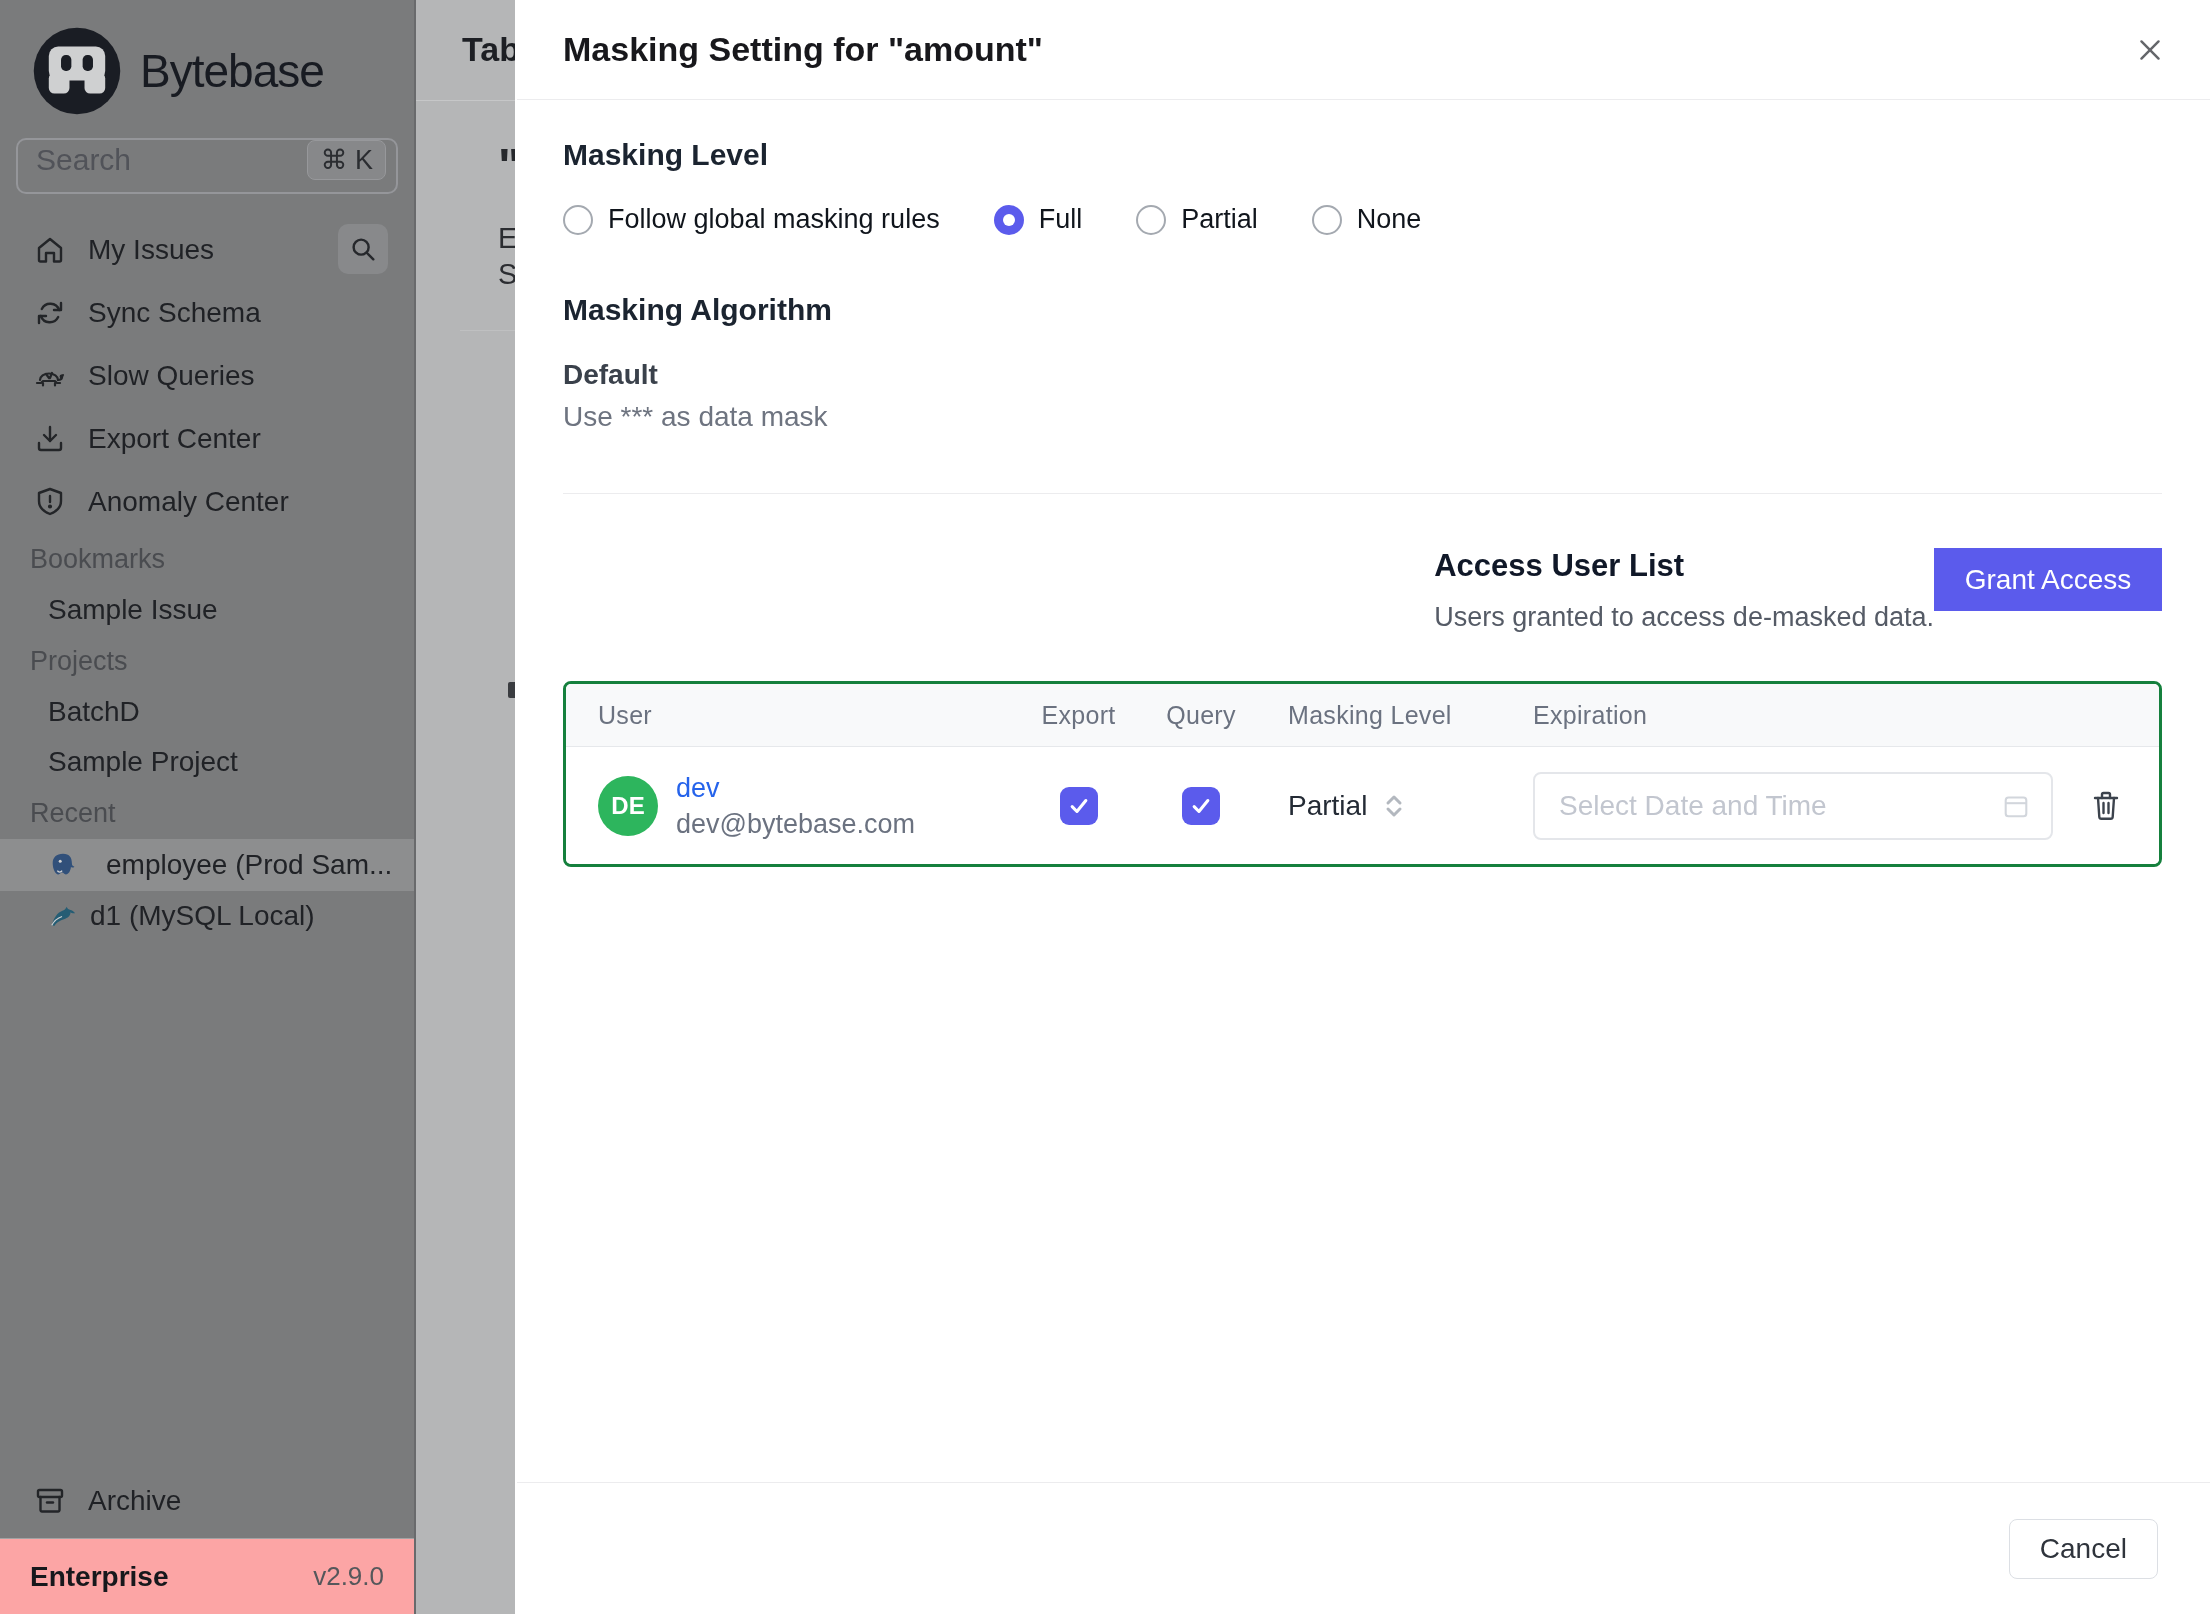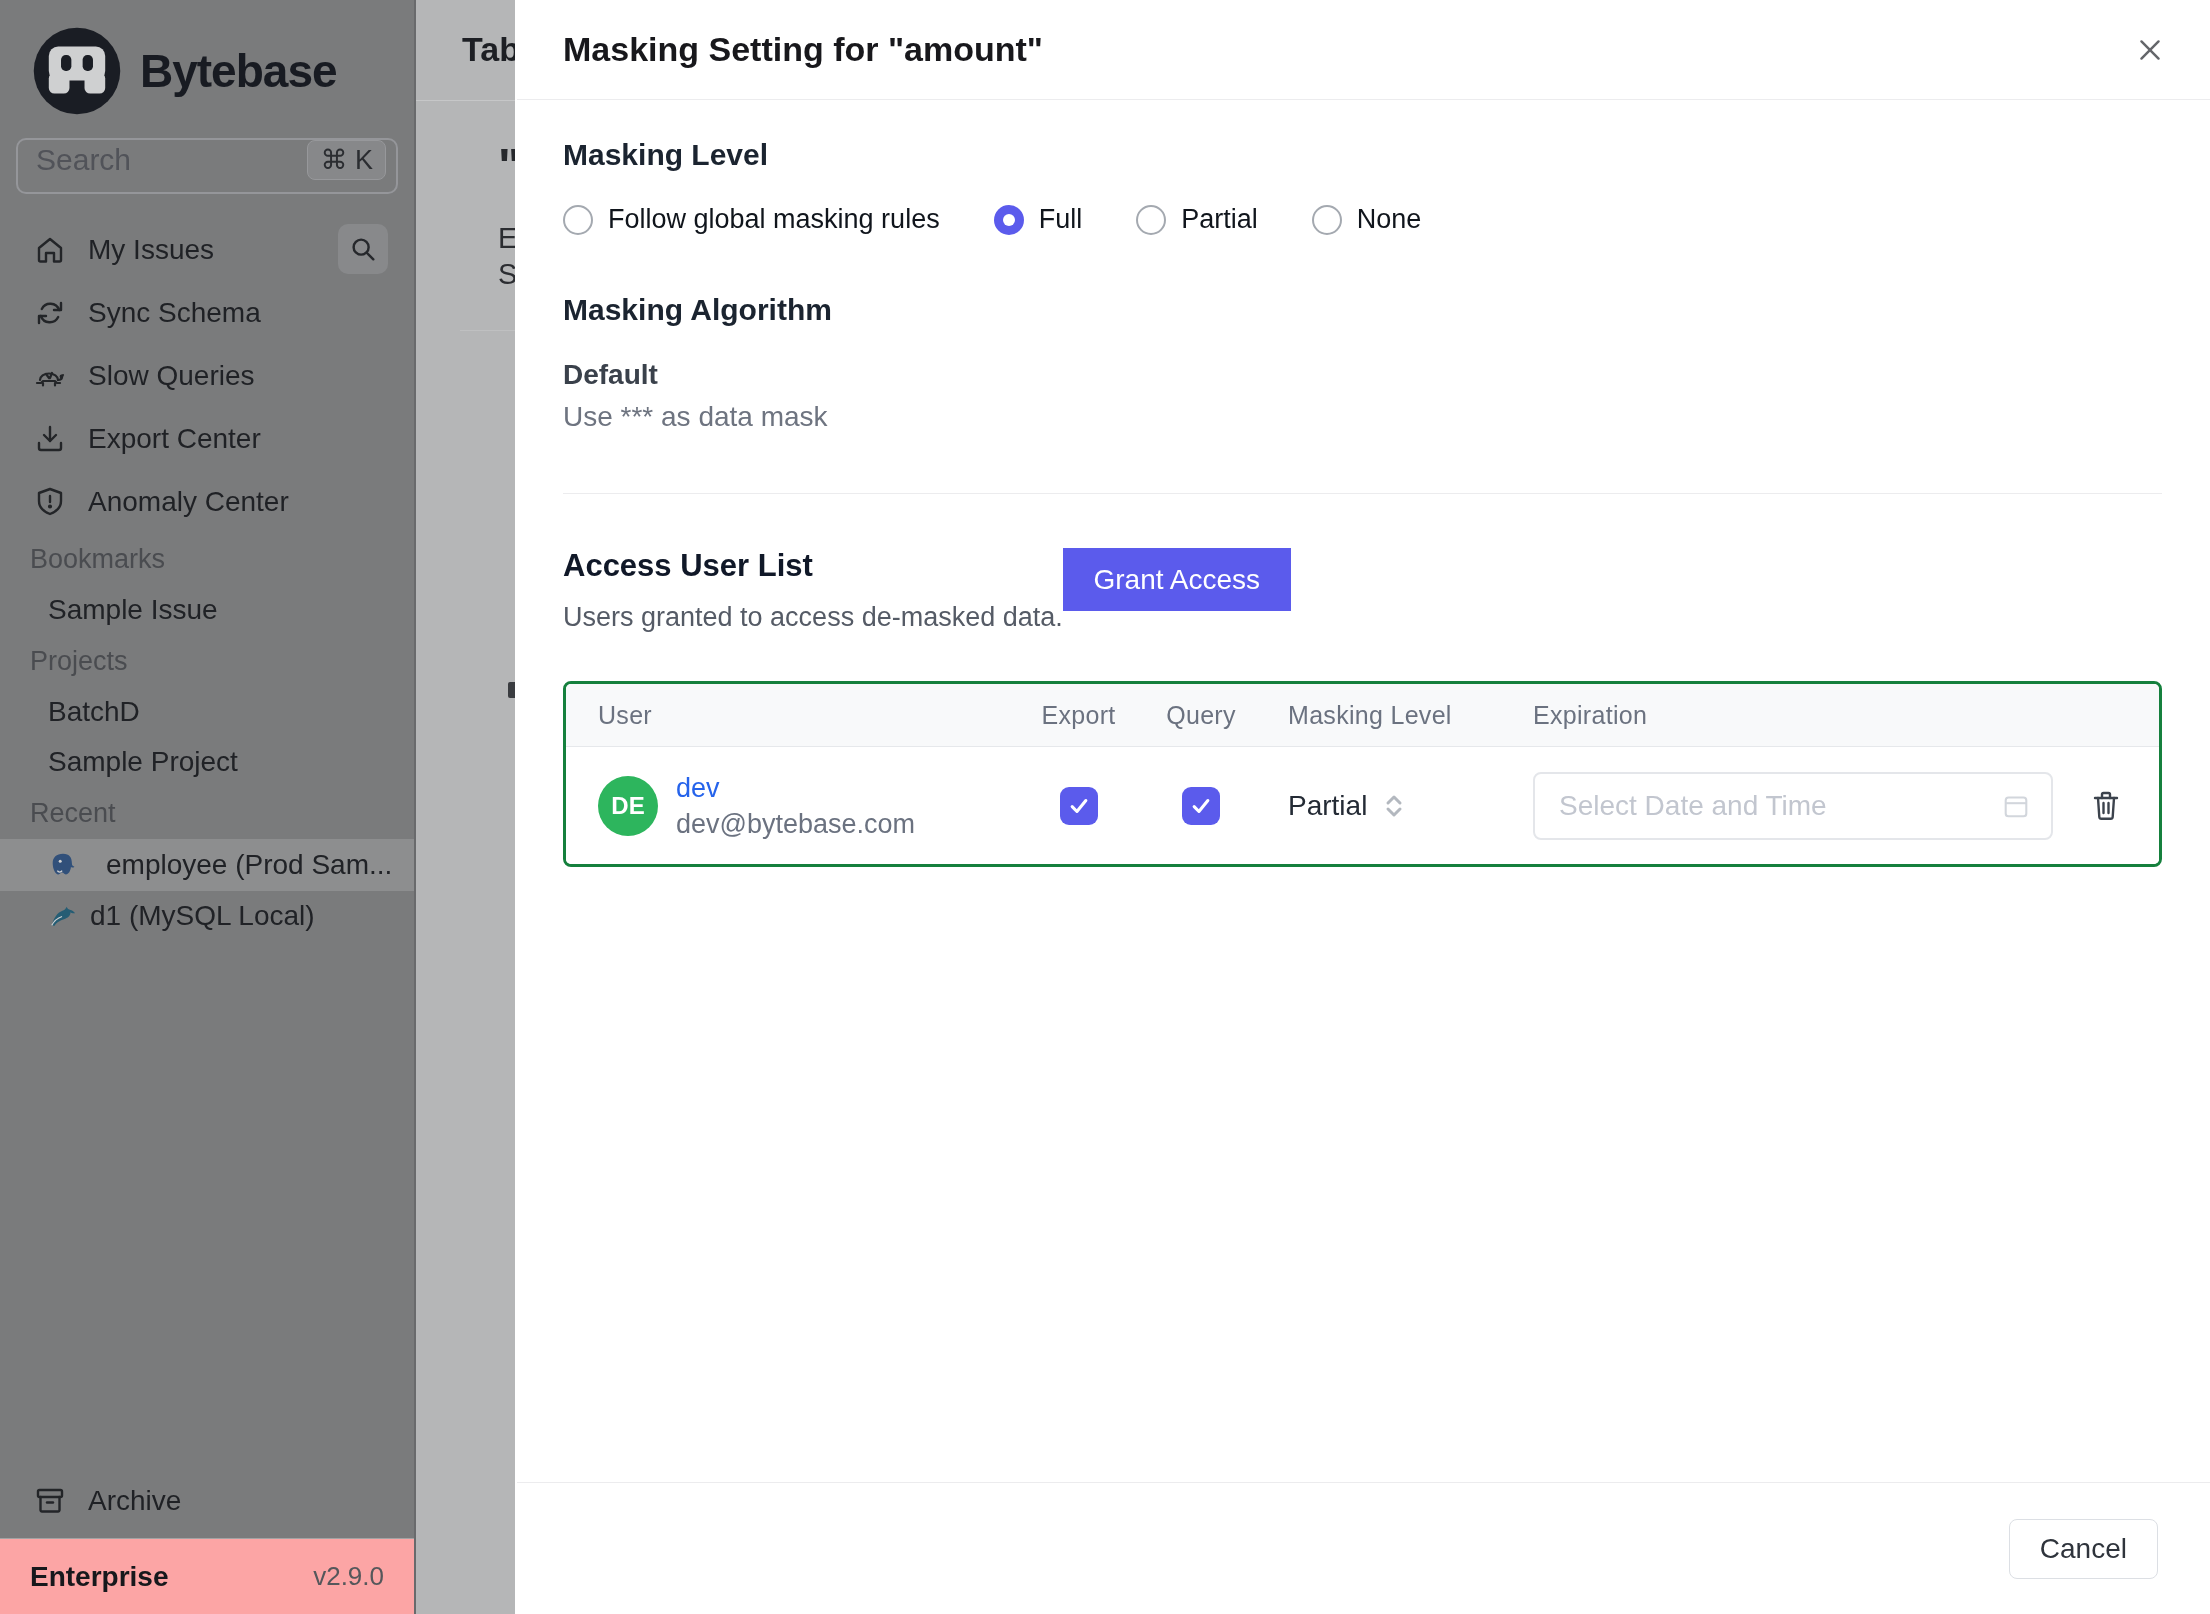--- a/index.html
+++ b/index.html
@@ -5,21 +5,21 @@
   * { margin:0; padding:0; box-sizing:border-box; }
   html,body { width:2210px; height:1614px; overflow:hidden; background:#fff;
               font-family:"Liberation Sans", sans-serif; }
 
   
   .sidebar { position:absolute; left:0; top:0; width:416px; height:1614px;
              background:#7a7b7c; display:flex; flex-direction:column;
              border-right:2px solid #696a6c; }
   .logo-row { display:flex; align-items:center; gap:16px; padding:24px 0 0 30px; }
   .logo-row svg { width:94px; height:94px; flex:0 0 auto; }
-  .logo-text { font-size:46px; font-weight:700; color:#181b22; letter-spacing:-1px; }
+  .logo-text { font-size:46px; font-weight:400; color:#181b22; letter-spacing:-1px; }
 
   .search-box { margin:20px 16px 0 16px; height:56px; border:2px solid #95969a;
                 border-radius:10px; display:flex; align-items:center; padding:0 10px 12px 18px; }
   .search-placeholder { flex:1; font-size:30px; color:#515359; }
   .kbd-badge { height:40px; padding:0 12px; border-radius:8px; background:#87888a;
                border:1px solid #97989b; color:#2b2d31; font-size:27px;
                display:flex; align-items:center; }
 
   .nav { margin-top:24px; }
   .nav-item { height:63px; display:flex; align-items:center; padding-left:34px;
@@ -79,21 +79,21 @@
   .radio.selected::after { content:""; position:absolute; left:50%; top:50%;
            width:12px; height:12px; border-radius:50%; background:#fff;
            transform:translate(-50%,-50%); }
   .radio-label { font-size:27px; color:#10151c; }
 
   .h-algo { margin-top:58px; font-size:30px; font-weight:700; color:#1b2430; }
   .algo-name { margin-top:32px; font-size:28px; font-weight:600; color:#3a414b; }
   .algo-desc { margin-top:10px; font-size:28px; color:#6e7480; }
   .divider { margin-top:60px; height:1px; background:#ececee; }
 
-  .aul-row { margin-top:54px; display:flex; justify-content:flex-start;
+  .aul-row { margin-top:54px; display:flex; justify-content:flex-end;
              align-items:flex-start; }
   .aul-heading { font-size:31px; font-weight:700; color:#101828; }
   .aul-subtitle { margin-top:18px; font-size:27px; color:#555b66; }
   .grant-btn { width:228px; height:63px; border:none; border-radius:0;
                background:#5b5bec; color:#fff; font-size:28px; font-weight:500;
                font-family:"Liberation Sans", sans-serif; cursor:pointer; }
 
   .table { margin-top:48px; border:3px solid #15803d; border-radius:8px; overflow:hidden; }
   .thead { display:flex; height:63px; background:#f8f9fa; align-items:center;
            color:#6b7280; font-size:25px; border-bottom:1px solid #e6e8eb;

